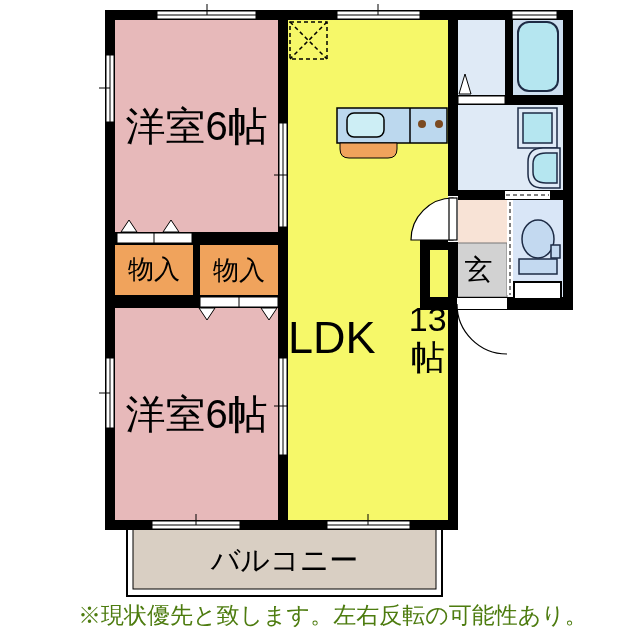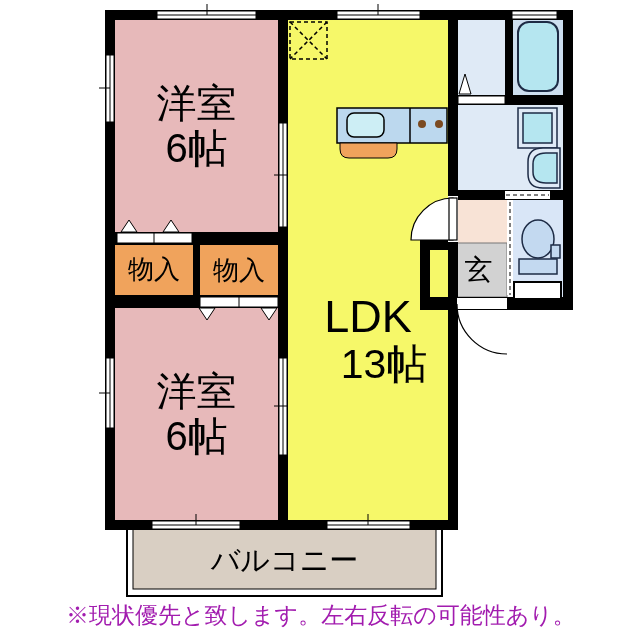--- a/index.html
+++ b/index.html
@@ -1,30 +1,30 @@
 <!DOCTYPE html>
 <html><head>
 <meta charset="utf-8">
 <style>
   html,body{margin:0;padding:0;background:#fff;}
   .canvas{position:relative;width:640px;height:640px;background:#fff;overflow:hidden;
           font-family:"Liberation Sans",sans-serif;}
   .canvas svg{position:absolute;left:0;top:0;}
   .label{position:absolute;color:#000;text-align:center;line-height:1.12;
          font-family:"Liberation Sans",sans-serif;font-weight:500;}
-  .room-label{display:flex;flex-direction:column;align-items:center;justify-content:center;}
+  .room-label{display:flex;align-items:center;justify-content:center;}
   .bedroom1-label{left:115px;top:20px;width:163px;height:212px;font-size:40px;}
   .bedroom2-label{left:115px;top:308px;width:163px;height:212px;font-size:40px;}
-  .ldk-label{left:288px;top:292px;width:160px;font-size:45px;}
-  .ldk-label .size{font-size:41px;margin-left:32px;}
+  .ldk-label{left:288px;top:300px;width:160px;font-size:45px;}
+  .ldk-label .size{font-size:34px;margin-left:32px;}
   .closet1-label{left:115px;top:245px;width:78px;height:50px;font-size:26px;display:flex;align-items:center;justify-content:center;}
   .closet2-label{left:200px;top:245px;width:78px;height:52px;font-size:26px;display:flex;align-items:center;justify-content:center;}
   .genkan-label{left:450px;top:243px;width:57px;height:54px;font-size:28px;display:flex;align-items:center;justify-content:center;}
   .balcony-label{left:133px;top:531px;width:303px;height:58px;font-size:29px;display:flex;align-items:center;justify-content:center;font-weight:400;}
-  .note{position:absolute;left:66px;top:600px;width:560px;font-size:23px;color:#a21caf;
+  .note{position:absolute;left:78px;top:600px;width:560px;font-size:23px;color:#4d7c0f;
         font-family:Liberation Sans, sans-serif;}
 </style>
 </head>
 <body>
 
 <div class="canvas">
 
   <svg width="640" height="640" viewBox="0 0 640 640">
 
     <g>

